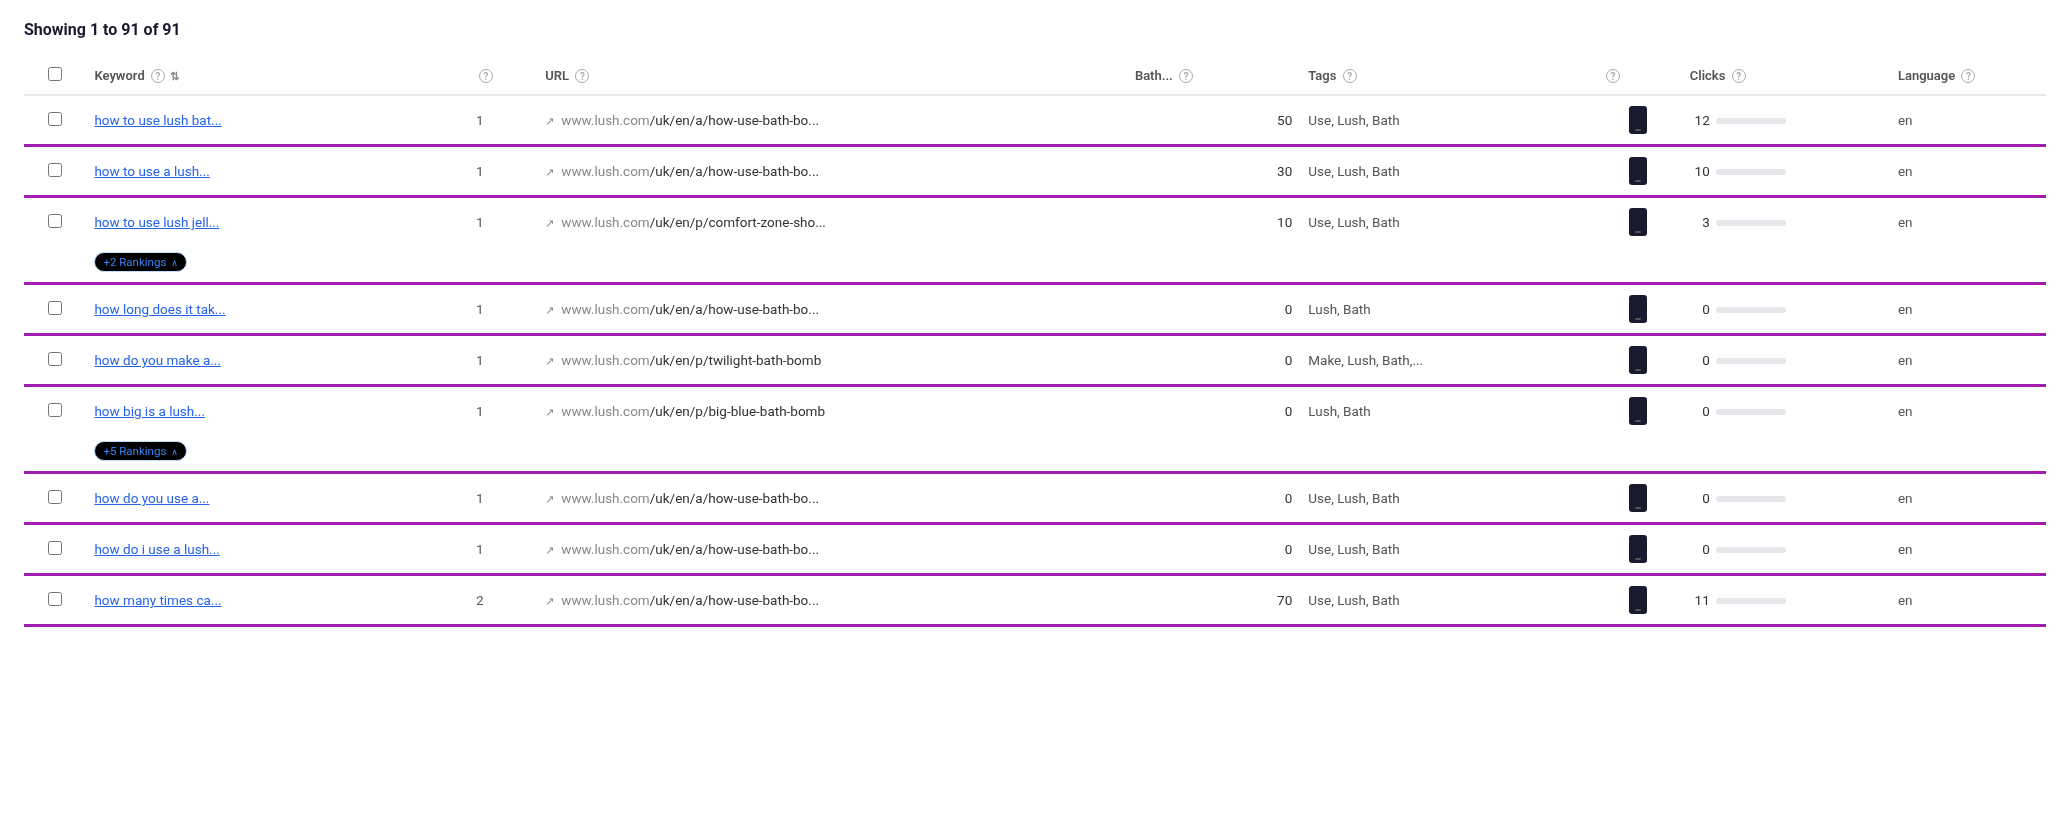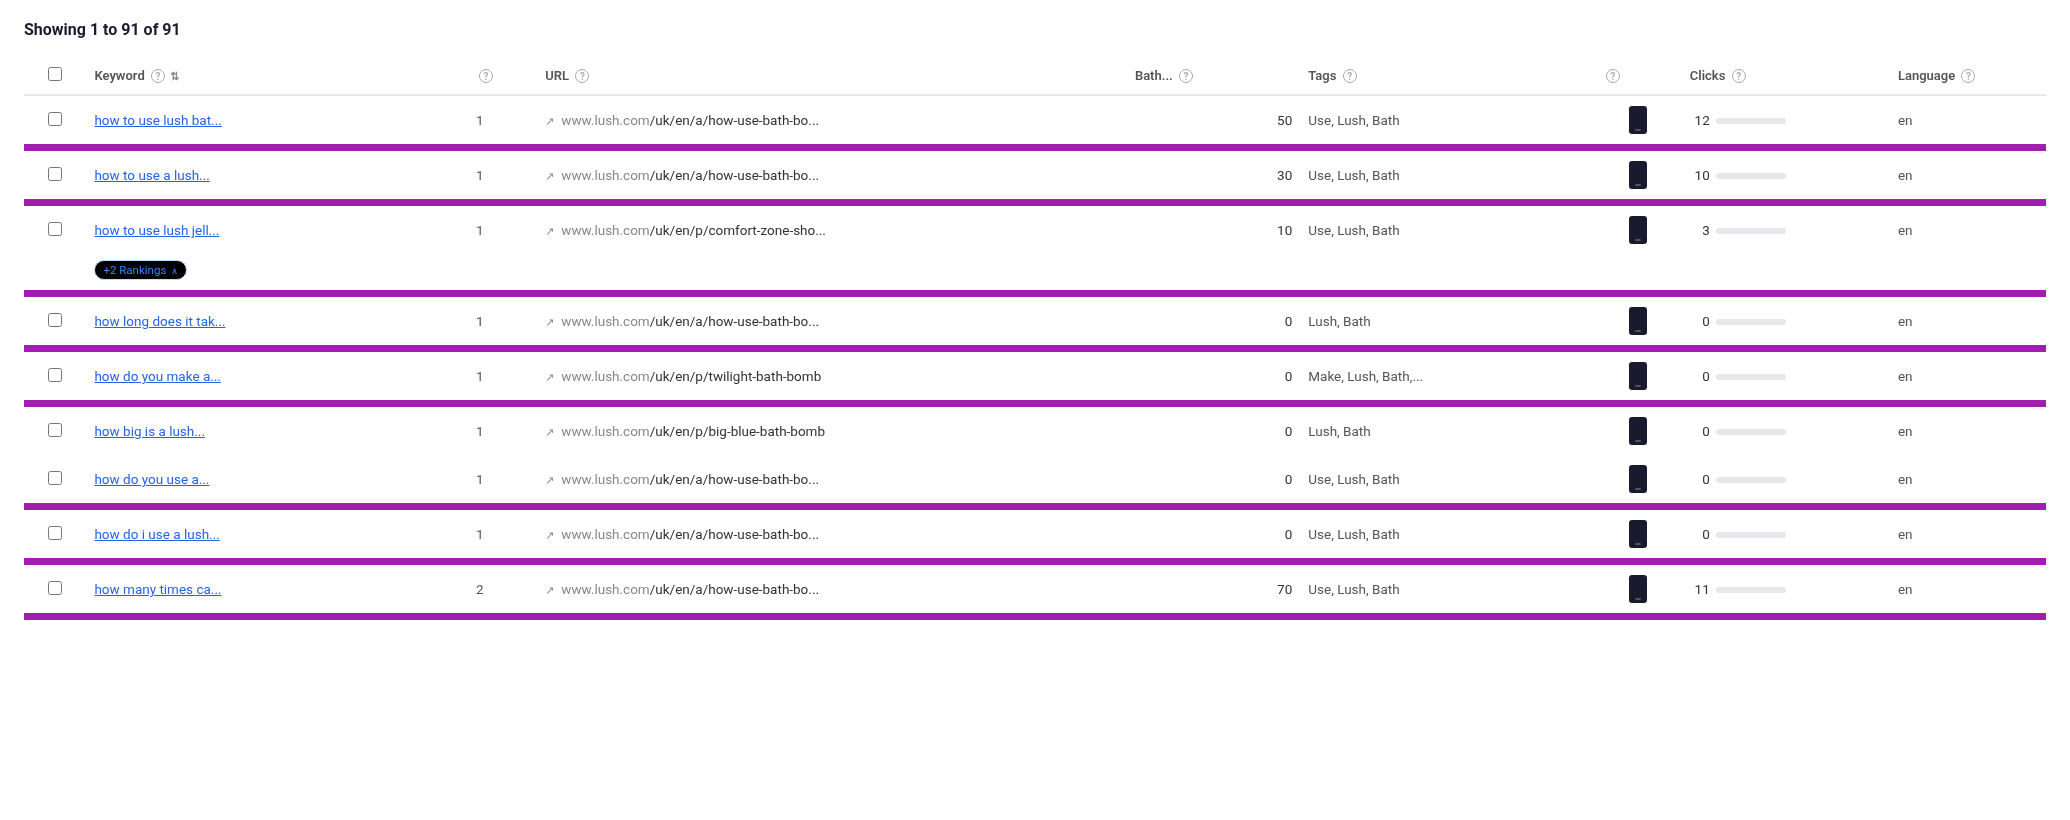--- a/index.html
+++ b/index.html
@@ -61,21 +61,21 @@
       vertical-align: middle;
     }
     th .sort-icon {
       display: inline-block;
       font-size: 11px;
       color: #888;
       margin-left: 2px;
       vertical-align: middle;
     }
     tbody tr {
-      border-bottom: 7px solid #a21caf;
+      border-bottom: 3px solid #a21caf;
       vertical-align: middle;
     }
     td {
       padding: 10px 8px;
       vertical-align: middle;
       font-size: 13.5px;
     }
     td.keyword-cell {
       color: #2563eb;
       text-decoration: underline;
@@ -322,20 +322,24 @@
           <td class="checkbox-cell"><input type="checkbox" style=""></td>
           <td class="keyword-cell">how big is a lush...</td>
           <td class="rank-cell">1</td>
           <td class="url-cell"><a class="url-link" href="#"><span class="url-icon">↗ </span><span class="url-domain">www.lush.com</span><span class="url-path">/uk/en/p/big-blue-bath-bomb</span></a></td>
           <td class="search-cell">0</td>
           <td class="tags-cell">Lush, Bath</td>
           <td class="device-cell"><span class="device-icon"></span></td>
           <td class="clicks-cell"><span class="clicks-number">0</span><span class="clicks-bar-container"><span class="clicks-bar-fill" style="width: 2%;"></span></span></td>
           <td class="lang-cell">en</td>
         </tr>
+        <tr class="sub-row">
+          <td></td>
+          <td colspan="8"><span class="rankings-badge">+5 Rankings <span class="chevron">∧</span></span></td>
+        </tr>
         <tr>
           <td class="checkbox-cell"><input type="checkbox" style=""></td>
           <td class="keyword-cell">how do you use a...</td>
           <td class="rank-cell">1</td>
           <td class="url-cell"><a class="url-link" href="#"><span class="url-icon">↗ </span><span class="url-domain">www.lush.com</span><span class="url-path">/uk/en/a/how-use-bath-bo...</span></a></td>
           <td class="search-cell">0</td>
           <td class="tags-cell">Use, Lush, Bath</td>
           <td class="device-cell"><span class="device-icon"></span></td>
           <td class="clicks-cell"><span class="clicks-number">0</span><span class="clicks-bar-container"><span class="clicks-bar-fill" style="width: 2%;"></span></span></td>
           <td class="lang-cell">en</td>

